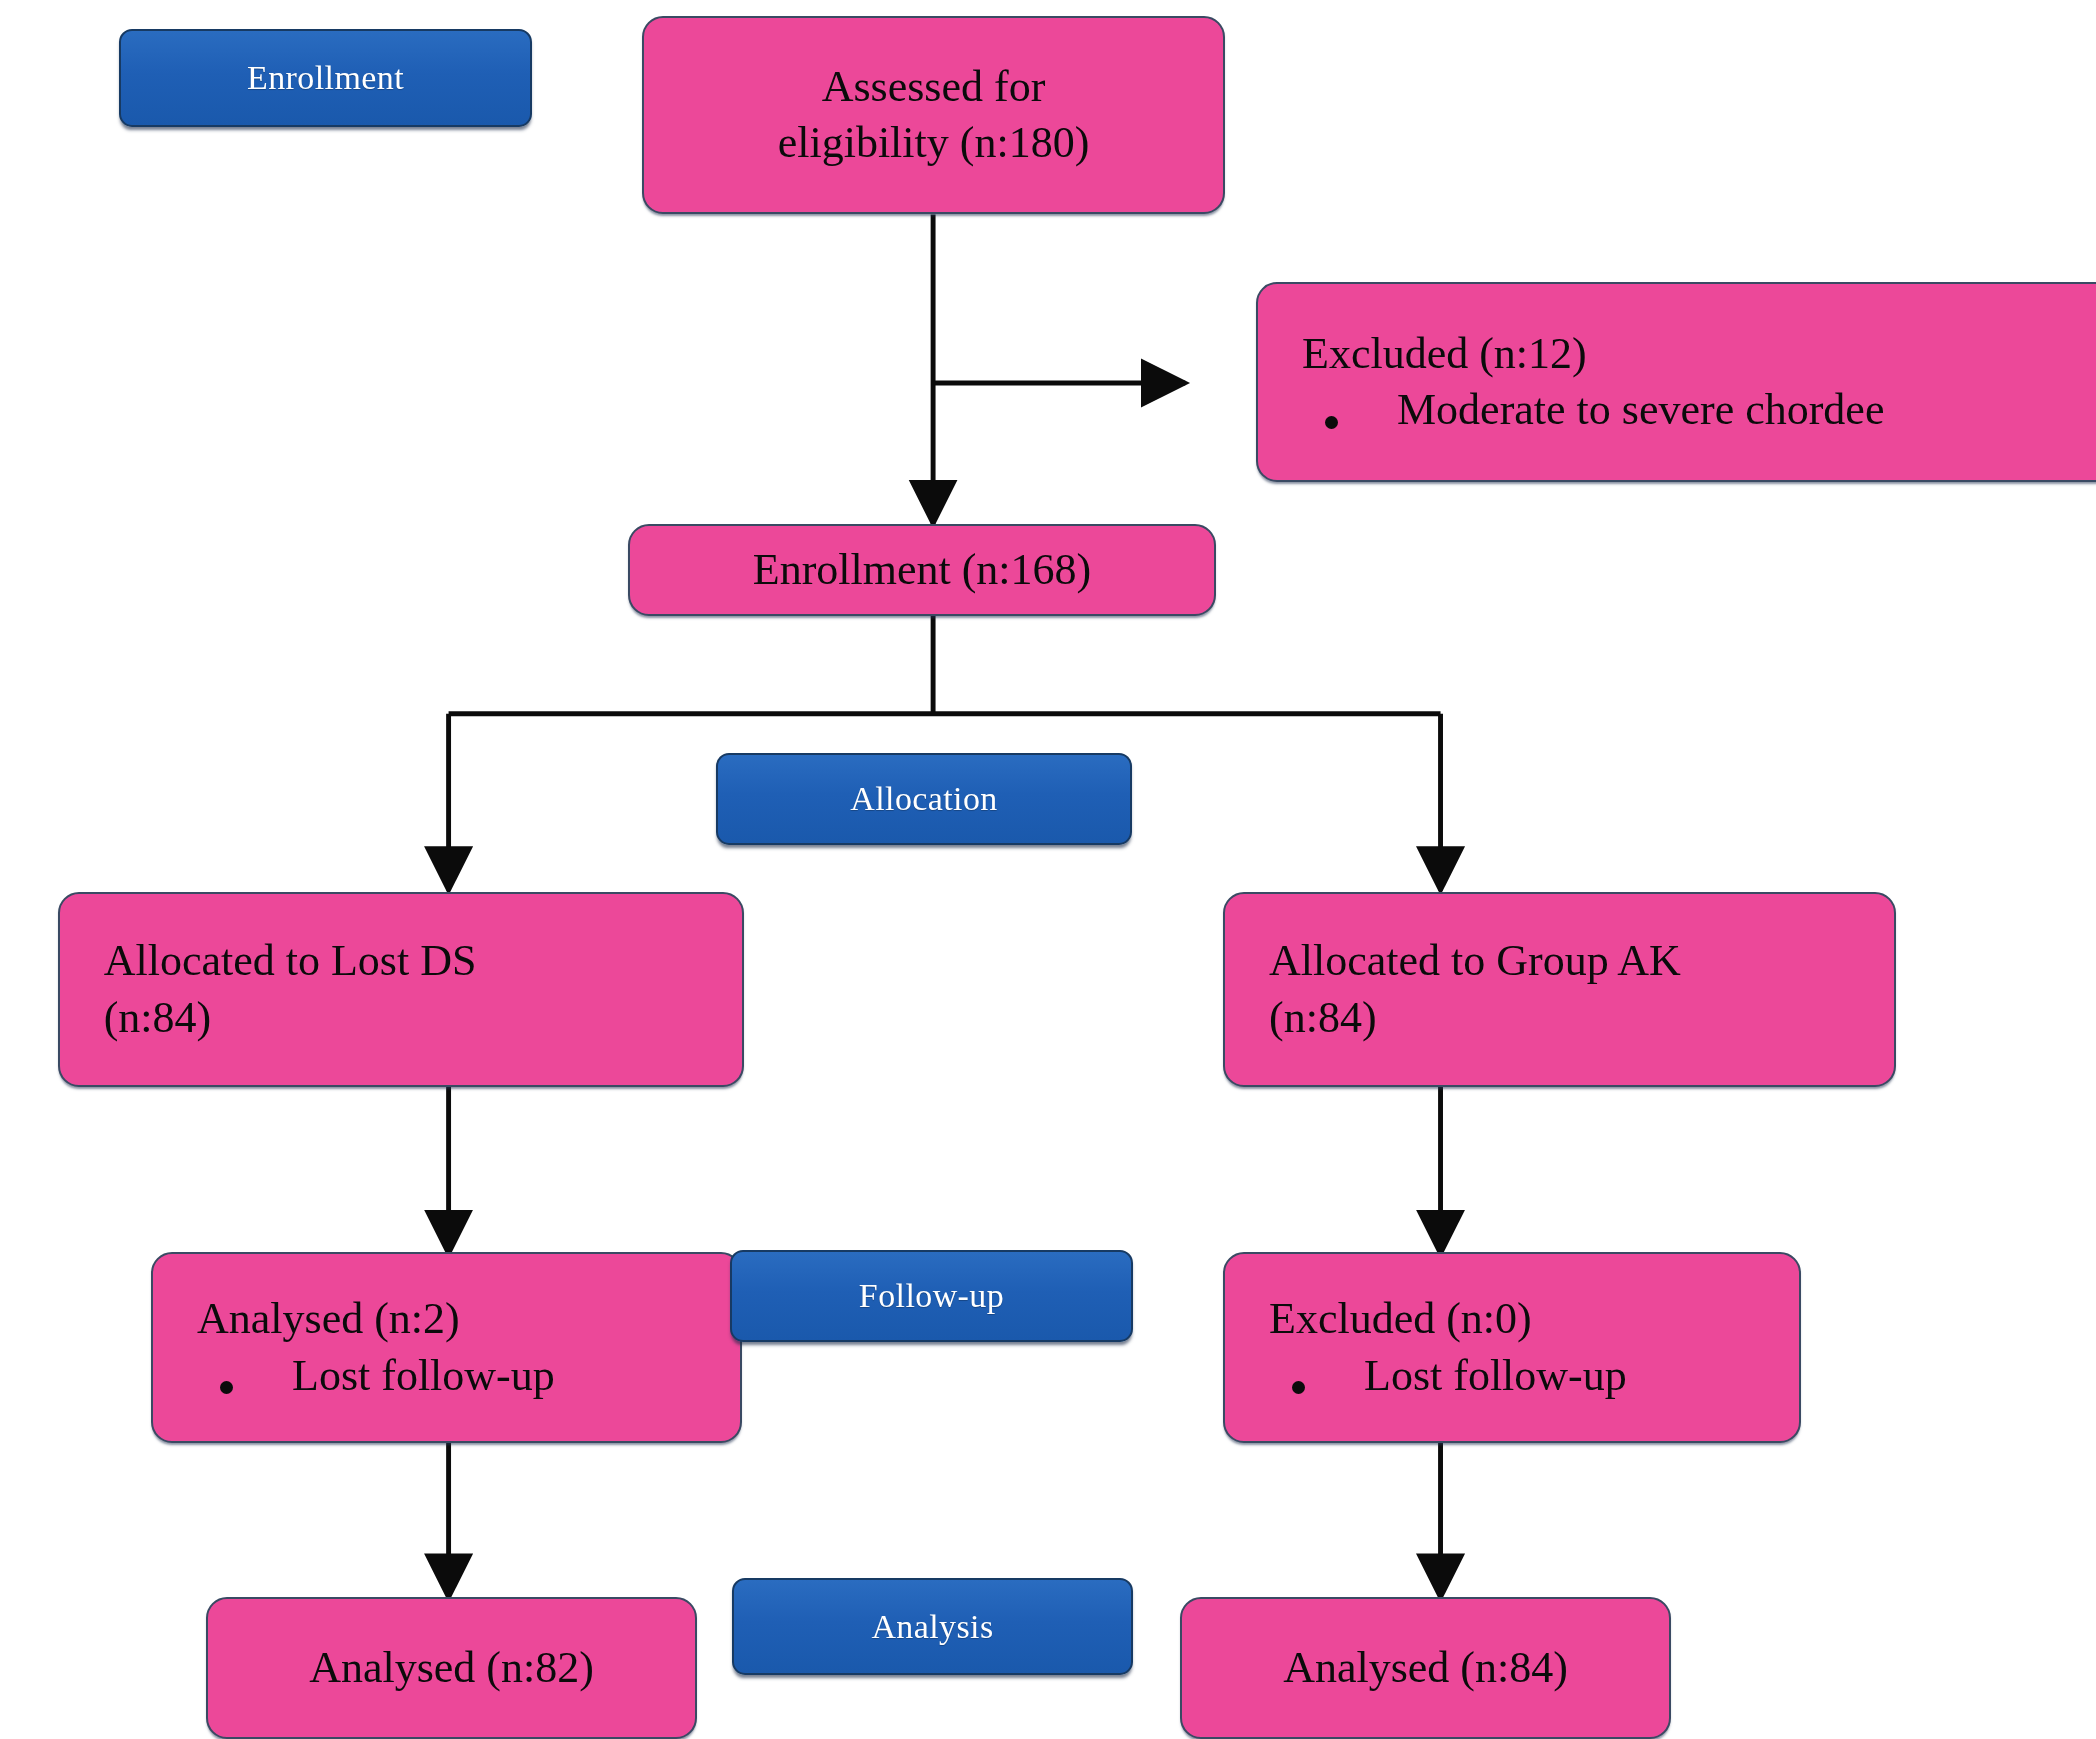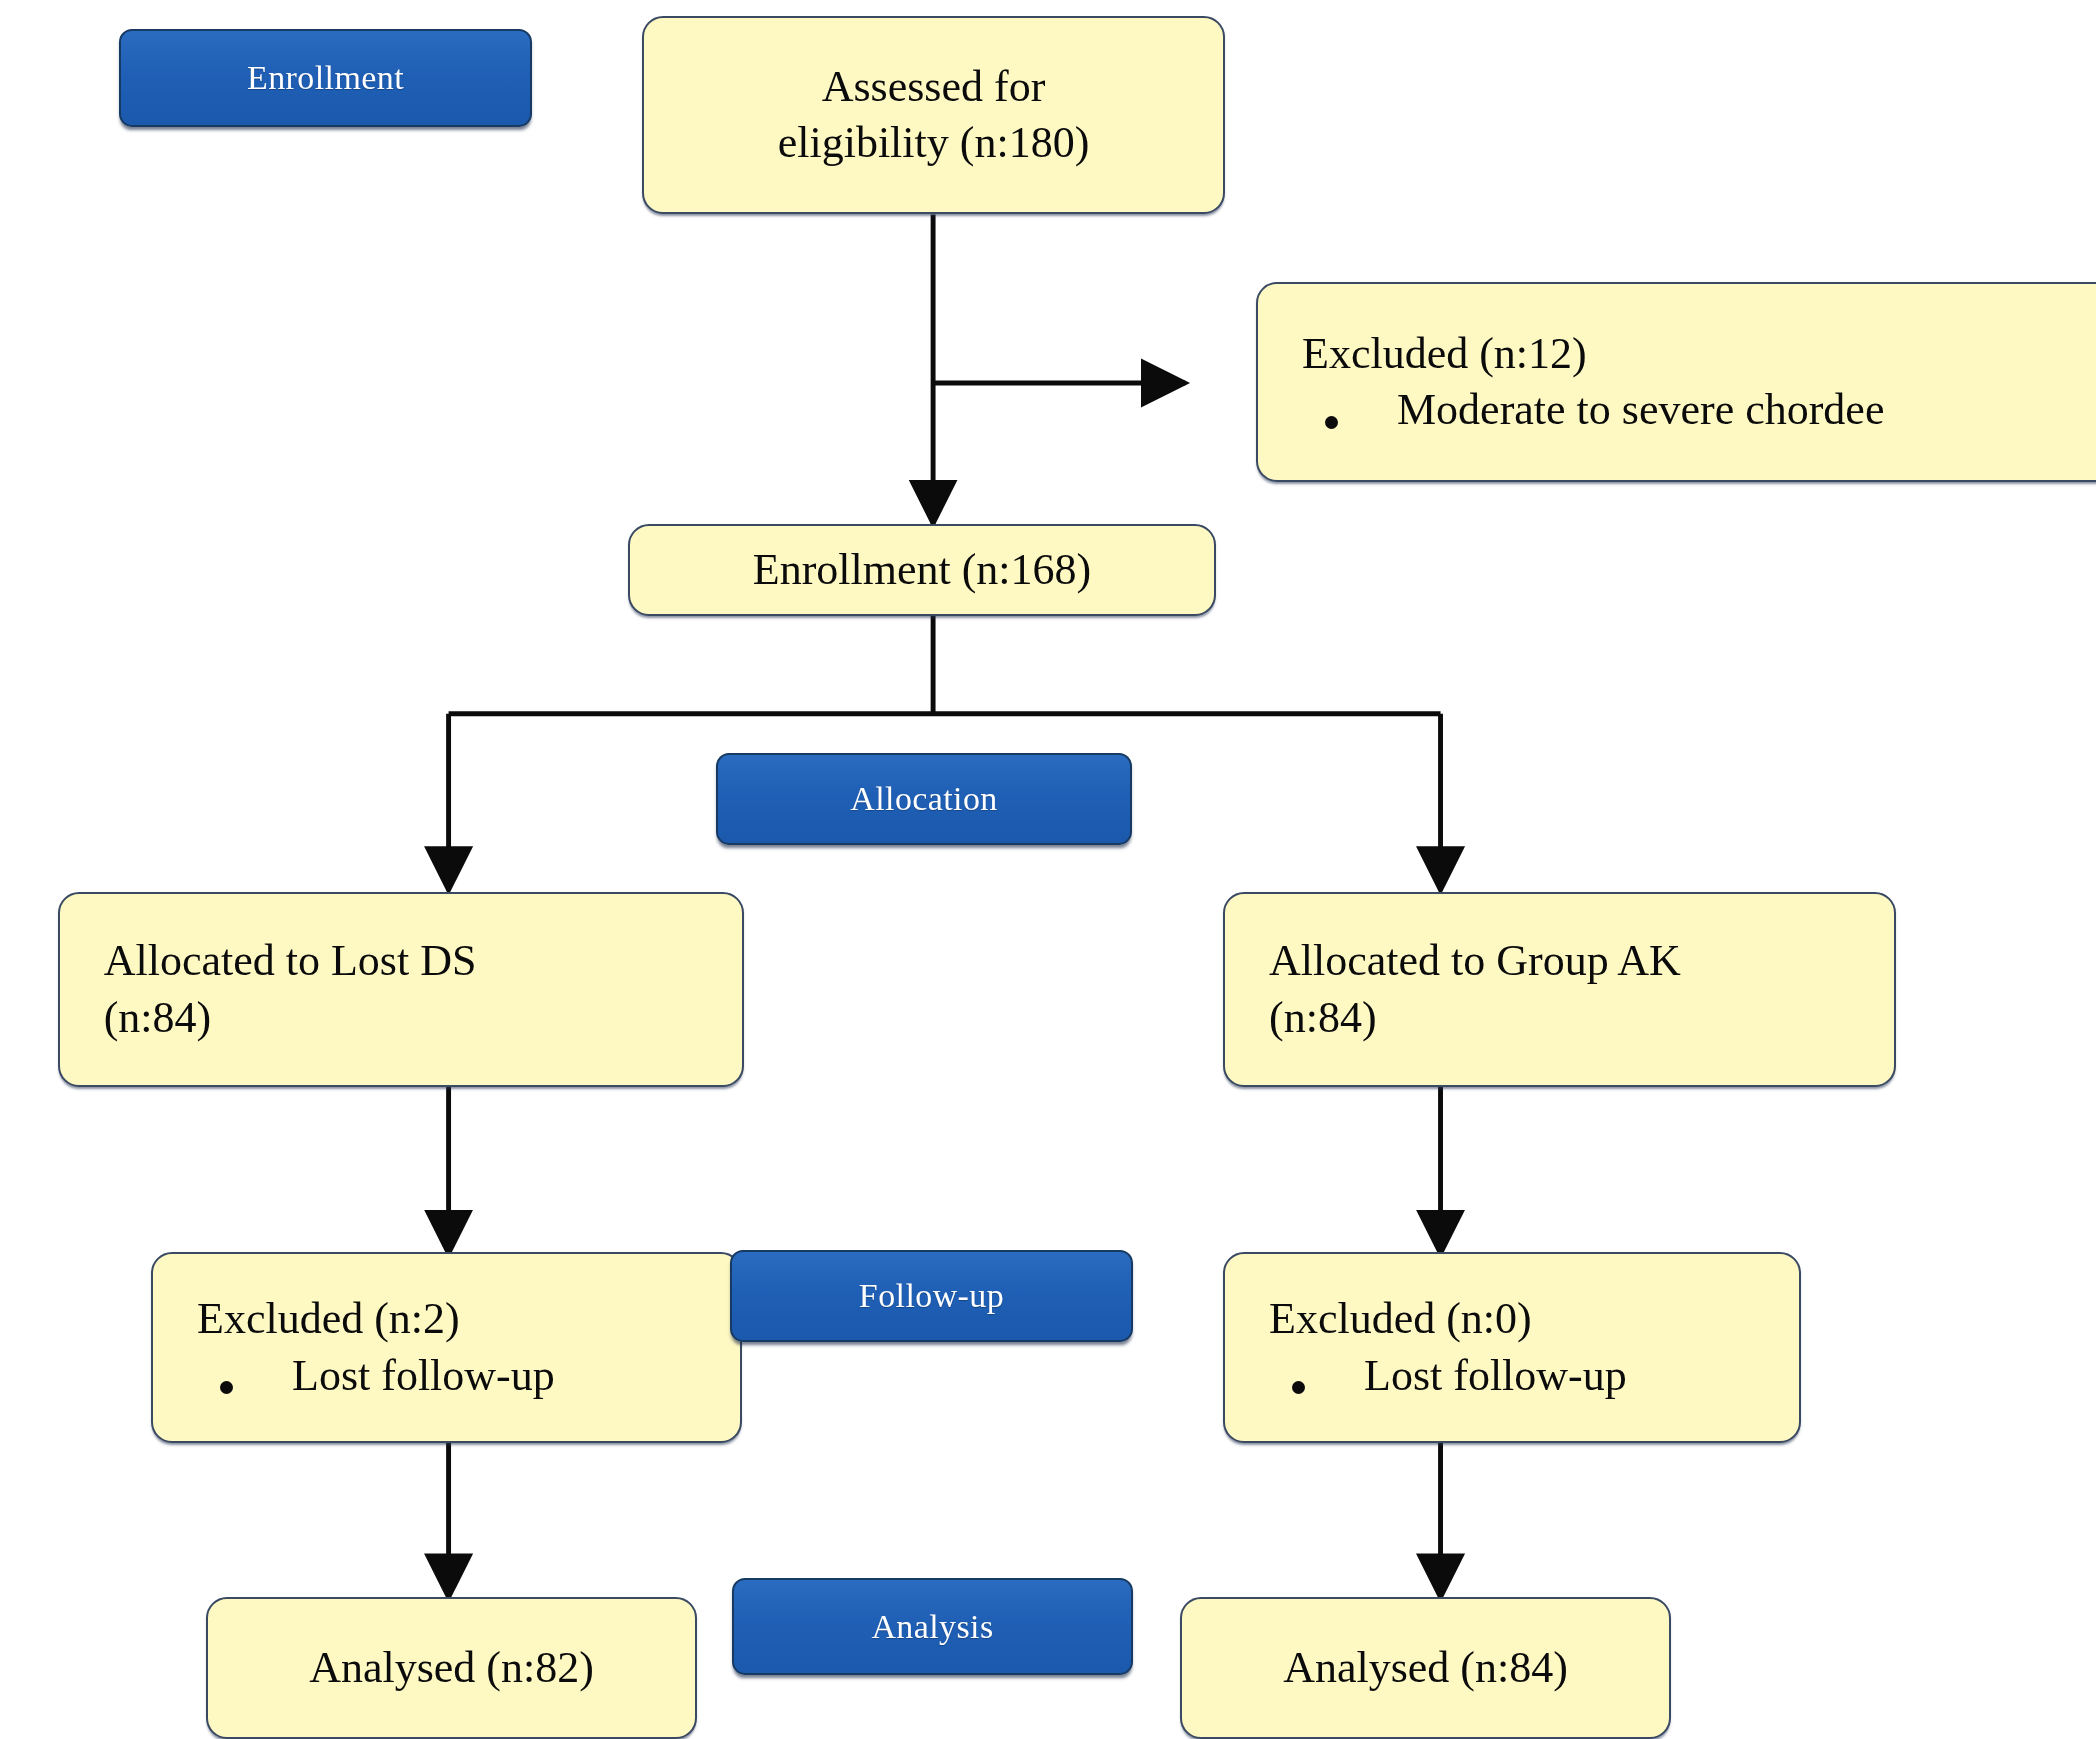--- a/index.html
+++ b/index.html
@@ -19,21 +19,21 @@
     position: absolute;
     left: 0;
     top: 0;
     width: 2097px;
     height: 1740px;
     pointer-events: none;
   }
   .node {
     position: absolute;
     box-sizing: border-box;
-    background: #fef9c3;
+    background: #ec4899;
     border: 2.5px solid #3a4a63;
     border-radius: 21px;
     box-shadow: 0 3.3px 2.5px -1.6px rgba(40,55,85,0.55);
     display: flex;
     flex-direction: column;
     justify-content: center;
     color: #0b0b0b;
     font-size: 44px;
     line-height: 1.28;
     z-index: 2;
@@ -149,21 +149,21 @@
   <div class="node left" style="left:1180px; top:892px; width:673px; height:195px;">
     <span class="node-line">Allocated to Group AK</span>
     <span class="node-line">(n:84)</span>
   </div>
 
   <div class="badge" style="left:730px; top:1250px; width:403px; height:92px;">
     <span>Follow-up</span>
   </div>
 
   <div class="node left" style="left:108px; top:1252px; width:591px; height:191px;">
-    <span class="node-line">Excluded (n:2)</span>
+    <span class="node-line">Analysed (n:2)</span>
     <span class="bullet-line">
       <span class="bullet-dot"></span>
       <span>Lost follow-up</span>
     </span>
   </div>
 
   <div class="node left" style="left:1180px; top:1252px; width:578px; height:191px;">
     <span class="node-line">Excluded (n:0)</span>
     <span class="bullet-line">
       <span class="bullet-dot"></span>

